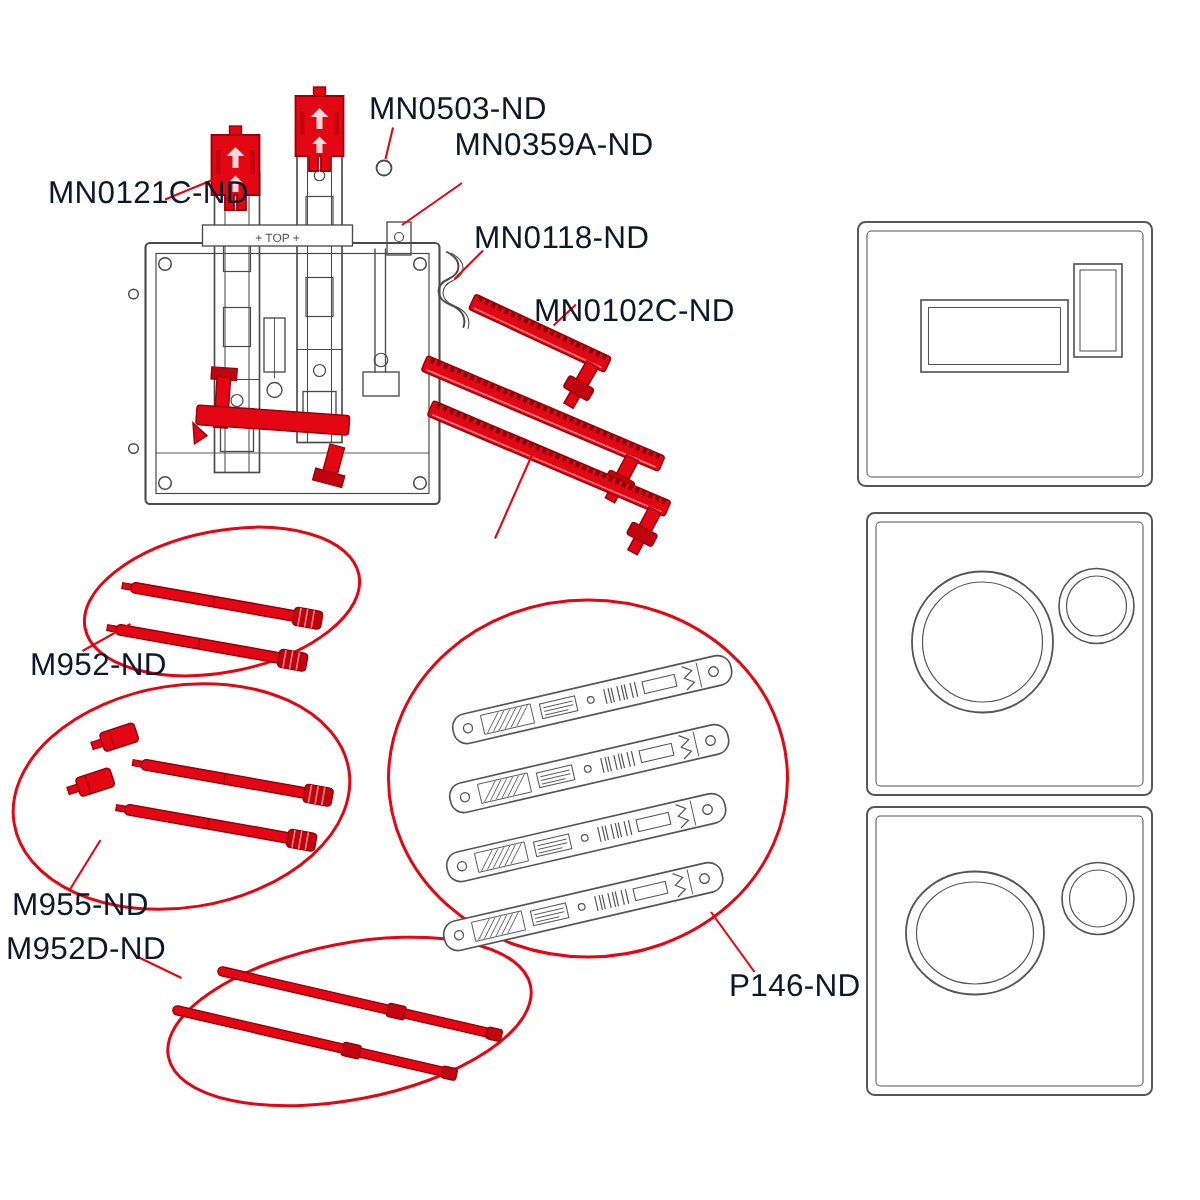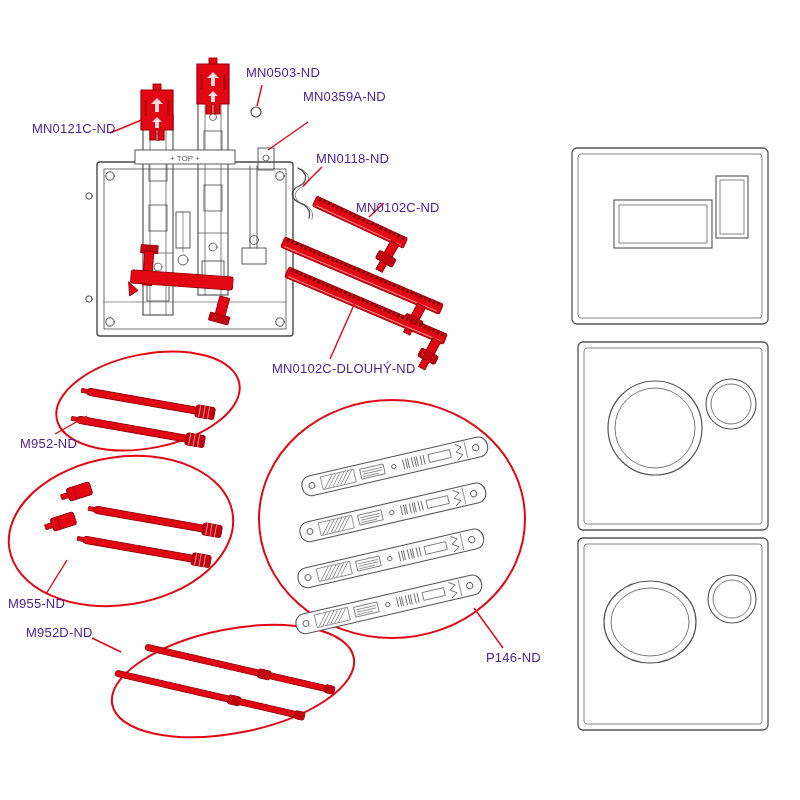--- a/index.html
+++ b/index.html
@@ -2,21 +2,21 @@
 <html><head>
 <meta charset="utf-8">
 <style>
   html,body{margin:0;padding:0;background:#fff;}
   .canvas{
     position:relative;width:800px;height:800px;background:#ffffff;
     font-family:"Liberation Sans",sans-serif;overflow:hidden;
   }
   .canvas svg{position:absolute;left:0;top:0;}
   .part-label{
-    position:absolute;color:#4c1d95;font-size:13px;line-height:18px;
+    position:absolute;color:#0f172a;font-size:21px;line-height:18px;
     letter-spacing:.2px;white-space:nowrap;
   }
 </style>
 </head>
 <body>
 
 <div class="canvas">
 
 <svg width="800" height="800" viewBox="0 0 800 800">
   <defs>
@@ -234,19 +234,18 @@
       <circle cx="732" cy="599" r="19" fill="none" stroke-width="0.8"></circle>
     </g>
   </g>
 </svg>
 
 <div class="part-label" style="left:246px;top:64px">MN0503-ND</div>
 <div class="part-label" style="left:32px;top:120px">MN0121C-ND</div>
 <div class="part-label" style="left:303px;top:88px">MN0359A-ND</div>
 <div class="part-label" style="left:316px;top:150px">MN0118-ND</div>
 <div class="part-label" style="left:356px;top:199px">MN0102C-ND</div>
-<div class="part-label" style="left:272px;top:360px">MN0102C-DLOUHÝ-ND</div>
 <div class="part-label" style="left:20px;top:435px">M952-ND</div>
 <div class="part-label" style="left:8px;top:595px">M955-ND</div>
-<div class="part-label" style="left:26px;top:624px">M952D-ND</div>
+<div class="part-label" style="left:4px;top:624px">M952D-ND</div>
 <div class="part-label" style="left:486px;top:649px">P146-ND</div>
 
 </div>
 
 </body></html>

